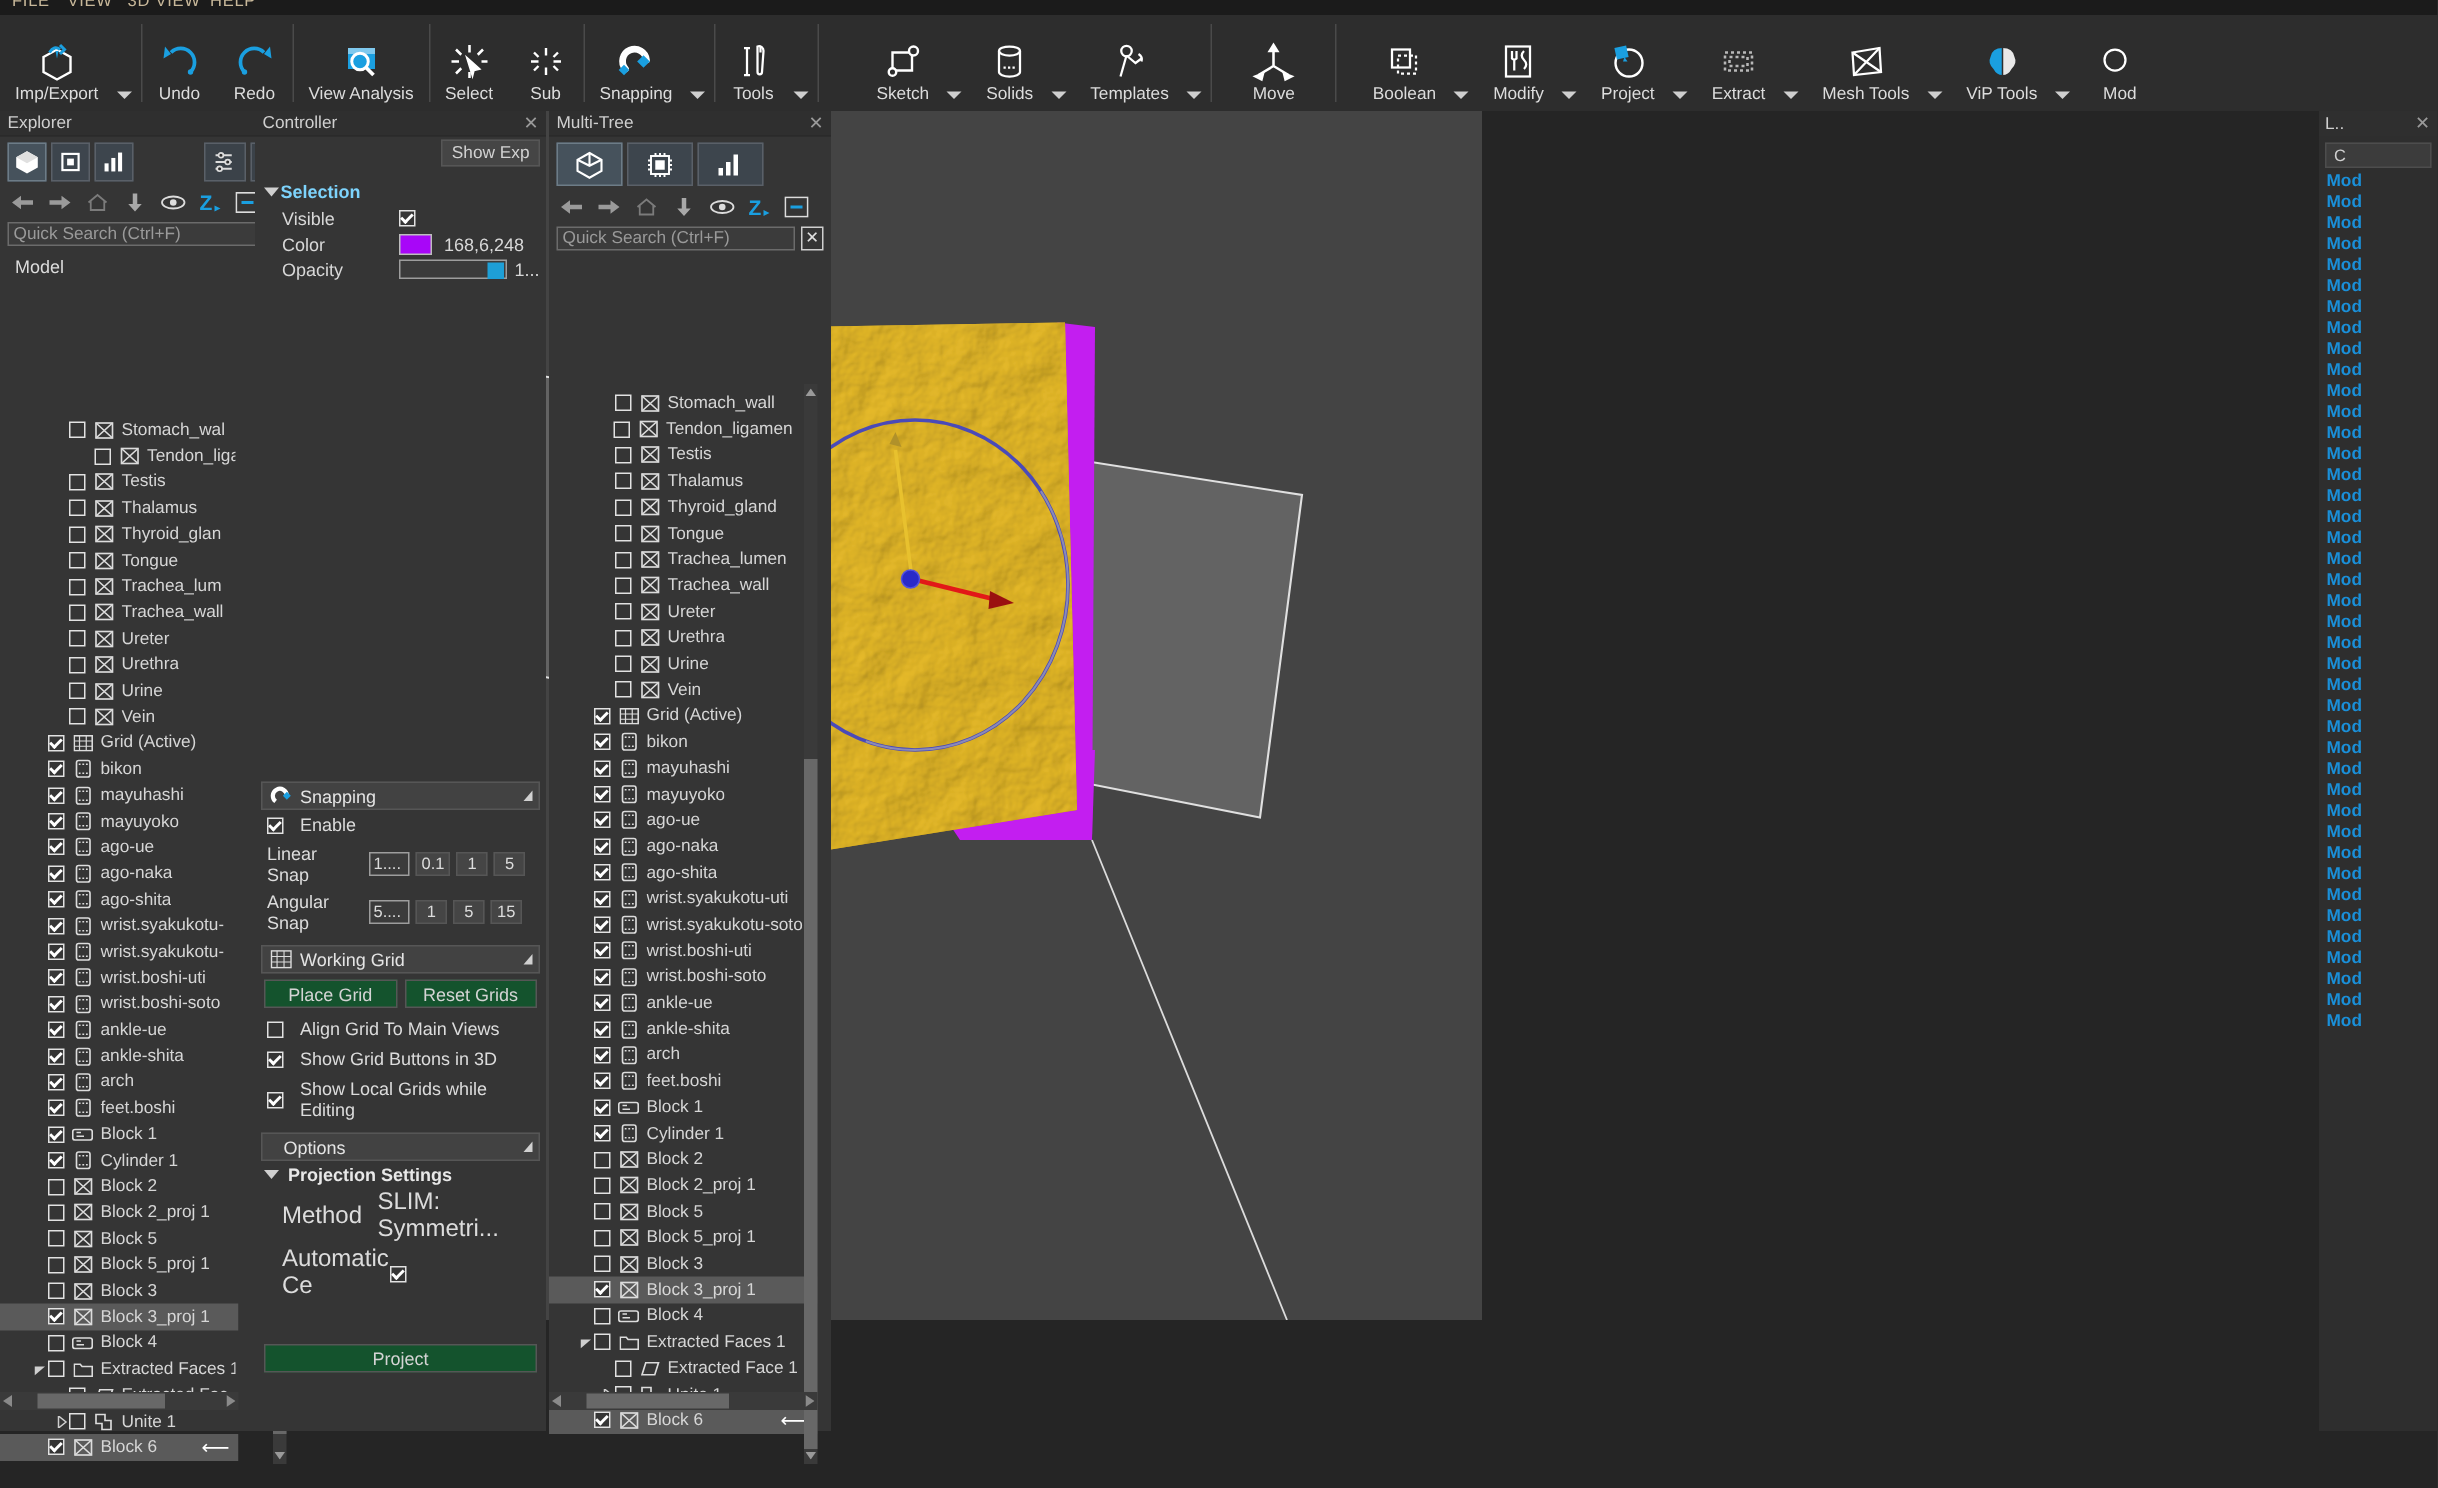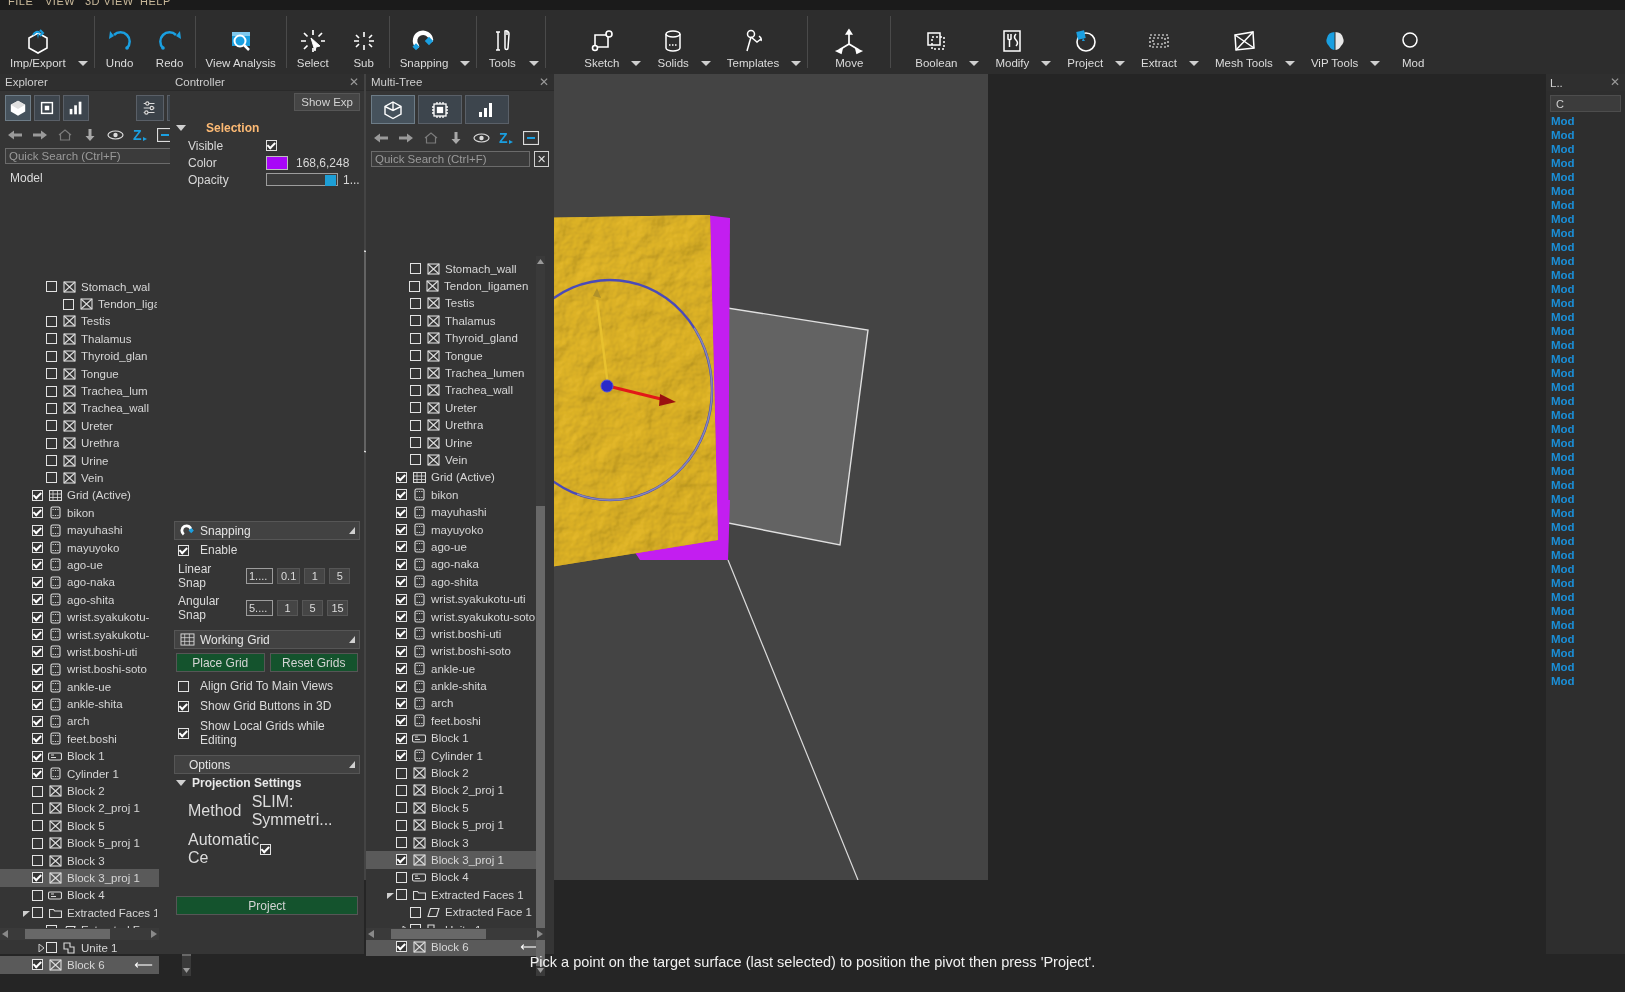--- a/index.html
+++ b/index.html
@@ -111,21 +111,21 @@
   .vsb .ar{ position:absolute; left:0; width:9px; height:11px; display:flex; align-items:center; justify-content:center;}
   .hsb{ position:absolute; left:0; height:12px; background:#3a3a3a; display:flex; align-items:center;}
   .hsb .thumb{ position:absolute; height:10px; background:#686868; top:1px;}
 
   
   .showexp{
     position:absolute; right:4px; top:2px; height:18px; background:#454545;
     border:1px solid #565656; color:#d2d2d2; font-size:11.5px;
     display:flex;align-items:center; padding:0 6px; cursor:pointer;
   }
-  .prop-head{ display:flex; align-items:center; gap:20px; font-size:12px; font-weight:bold; color:#fdba74; padding:2px 0 2px 6px;}
+  .prop-head{ display:flex; align-items:center; gap:1px; font-size:12px; font-weight:bold; color:#7dd3fc; padding:2px 0 2px 6px;}
   .tri-d{ width:0;height:0;border-left:5px solid transparent;border-right:5px solid transparent;border-top:6px solid #d0d0d0;}
   .prop-row{ display:flex; align-items:center; height:17px; font-size:12px; padding-left:18px; }
   .prop-name{ width:78px; color:#d8d8d8; }
   .swatch{ width:22px;height:14px; border:1px solid #bdbdbd; }
   .opacity-bar{ width:72px;height:13px;border:1px solid #9d9d9d; background:#3b3b3b; position:relative;}
   .opacity-bar i{ position:absolute; right:1px; top:1px; width:11px; height:11px; background:#1e9fd6; }
 
   .grp-hdr{
     display:flex; align-items:center; gap:5px; height:19px; background:#424242;
     border:1px solid #565656; margin:4px 4px 0 4px; padding-left:5px; font-size:12px; color:#e4e4e4;
@@ -1699,21 +1699,20 @@
         <line x1="42" y1="800" x2="42" y2="755" stroke="#2a2ae0" stroke-width="2.4"></line>
         <polygon points="38,760 46,760 42,750" fill="#2a2ae0"></polygon>
         <text x="48" y="756" font-size="13" fill="#2a2ae0" font-family="Liberation Sans">Z</text>
         <line x1="42" y1="800" x2="68" y2="812" stroke="#d8b820" stroke-width="2.4"></line>
         <polygon points="64,806 72,814 62,816" fill="#d8b820"></polygon>
         <text x="73" y="820" font-size="13" fill="#d8b820" font-family="Liberation Sans">Y</text>
         <circle cx="36" cy="798" r="4" fill="#e02020"></circle>
         <text x="18" y="801" font-size="13" fill="#e02020" font-family="Liberation Sans">X</text>
       </g>
     </svg>
-    <div class="vp-hint">Pick a point on the target surface (last selected) to position the pivot then press 'Project'.</div>
   </div>
 
   <div class="panel" id="logpanel">
     <div class="log-title">
       <span>L..</span>
       <span class="panel-close">✕</span>
     </div>
     <div class="log-c">C</div>
     <div id="log-rows">
         <div class="logrow">Mod</div>

